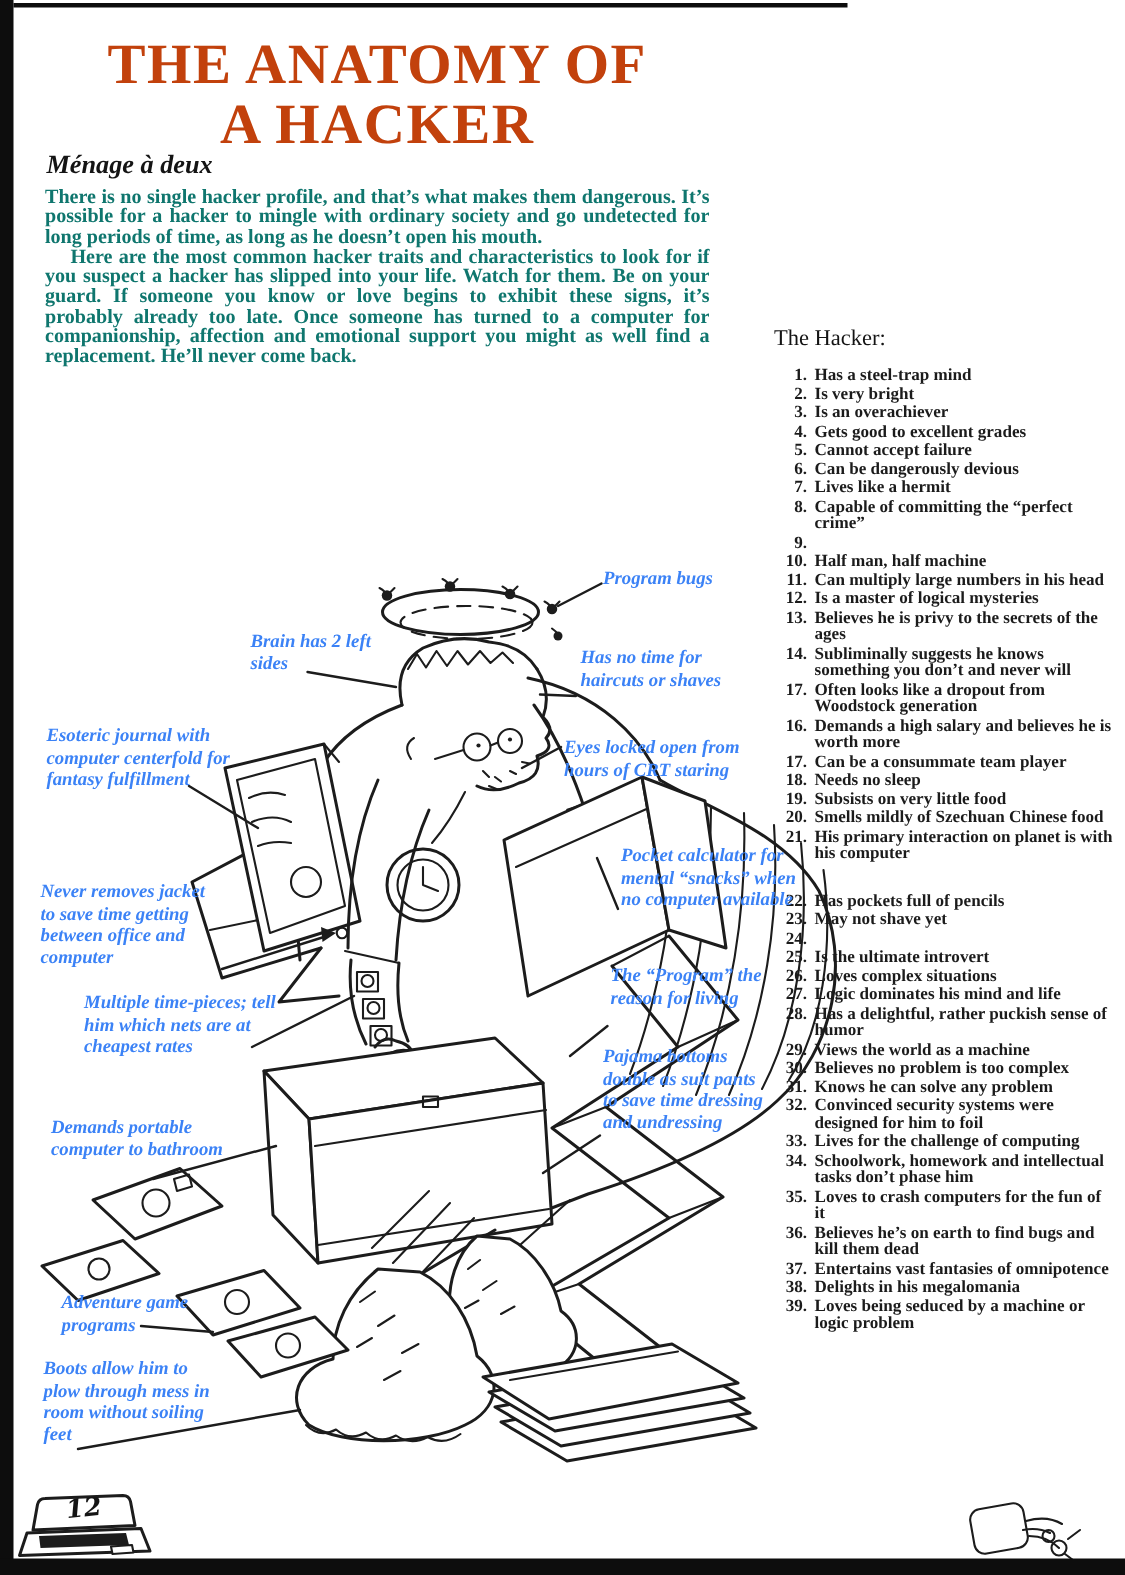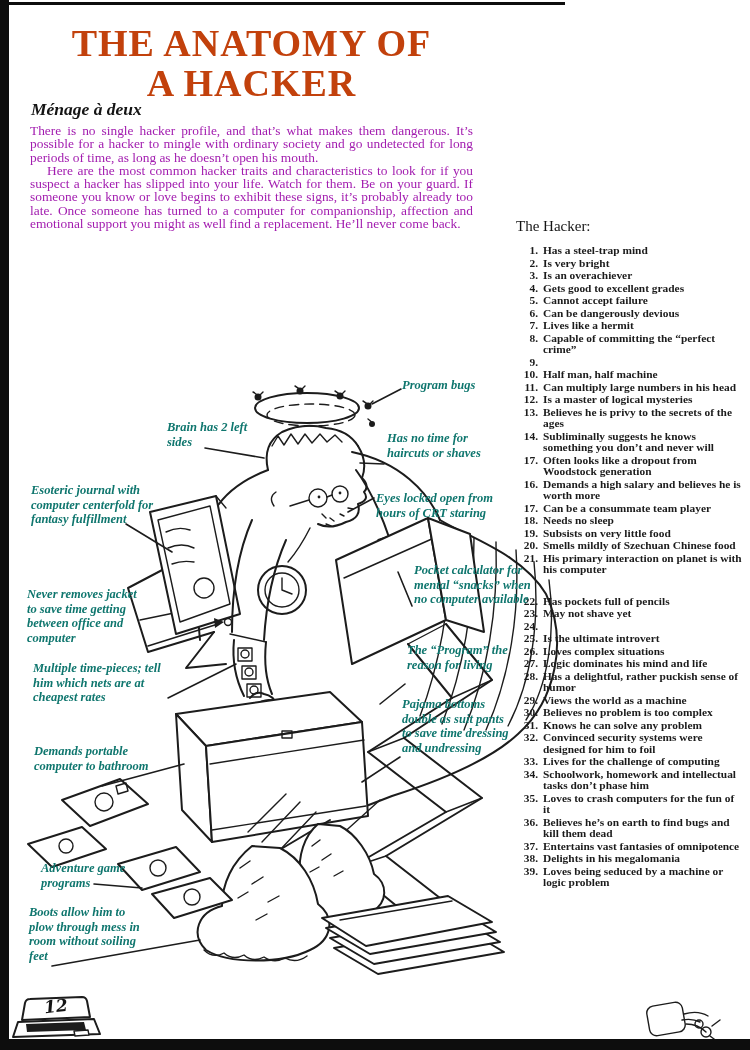--- a/index.html
+++ b/index.html
@@ -25,47 +25,47 @@
     position:absolute; left:30px; top:24px; width:443px;
     text-align:center; font-weight:700; font-size:38px; line-height:1.04;
     letter-spacing:1px; color:#c2410c;
   }
   .subheading{
     position:absolute; left:31px; top:99px; width:300px;
     font-style:italic; font-weight:700; font-size:17.5px; color:#141414;
   }
   .intro{
     position:absolute; left:30px; top:124px; width:443px;
-    font-size:13.4px; line-height:13.3px; font-weight:400;
-    text-align:justify; color:#a21caf;
+    font-size:13.4px; line-height:13.3px; font-weight:700;
+    text-align:justify; color:#0f766e;
   }
   .intro p{margin:0;}
   .intro p + p{text-indent:17px;}
 
   .list-col{position:absolute; left:516px; top:218px; width:226px;}
   .list-heading{font-weight:400; font-size:15px; margin:0 0 10px 0; color:#141414;}
   .hacker-list{list-style:none; margin:0; padding:0; font-size:11.4px; line-height:11.5px; font-weight:700; color:#1b1b1b;}
   .hacker-list li{display:flex; margin:0 0 1px 0;}
   .hacker-list li.gap{margin-bottom:20px;}
   .hacker-list .num{flex:none; width:22px; text-align:right; margin-right:5px;}
   .hacker-list .txt{flex:1;}
 
   .callout{
     position:absolute; font-style:italic; font-weight:700;
-    font-size:12.5px; line-height:1.17; color:#0f766e;
+    font-size:12.5px; line-height:1.17; color:#3b82f6;
   }
   .co-program-bugs{left:402px; top:378px; width:110px;}
   .co-brain{left:167px; top:420px; width:106px;}
   .co-no-time{left:387px; top:431px; width:104px;}
   .co-esoteric{left:31px; top:483px; width:130px;}
   .co-eyes{left:376px; top:491px; width:118px;}
   .co-pocket{left:414px; top:563px; width:118px;}
   .co-never{left:27px; top:587px; width:112px;}
   .co-the-program{left:407px; top:643px; width:104px;}
-  .co-multiple{left:33px; top:661px; width:128px;font-style:italic;}
+  .co-multiple{left:56px; top:661px; width:128px;font-style:italic;}
   .co-pajama{left:402px; top:697px; width:114px;}
   .co-carries{left:34px; top:744px; width:124px;}
   .co-adventure{left:41px; top:861px; width:118px;}
   .co-boots{left:29px; top:905px; width:114px;}
 
   .pagenum{
     position:absolute; left:34px; top:996px; width:44px; text-align:center;
     font-family:"DejaVu Serif", serif; font-style:italic; font-weight:700;
     font-size:17px; transform:rotate(-6deg); color:#141414;
   }

